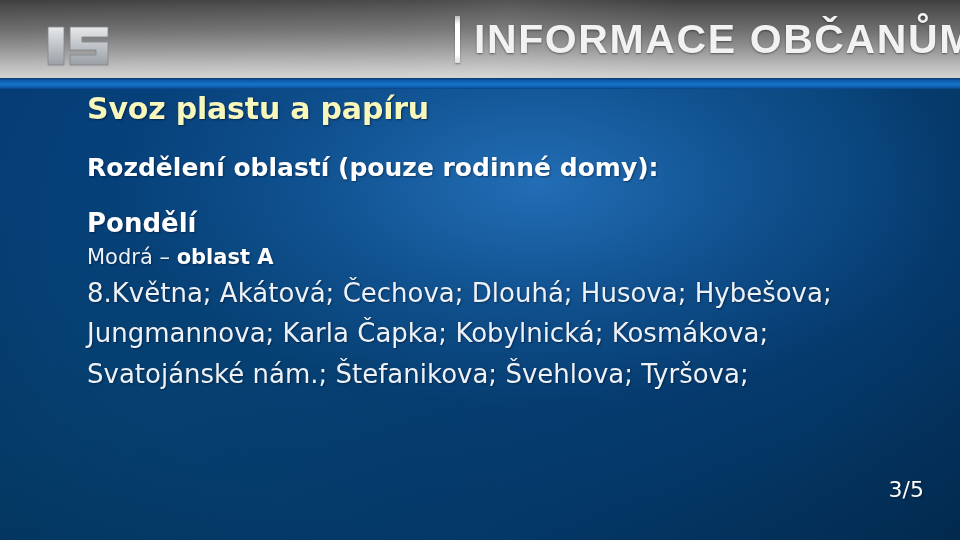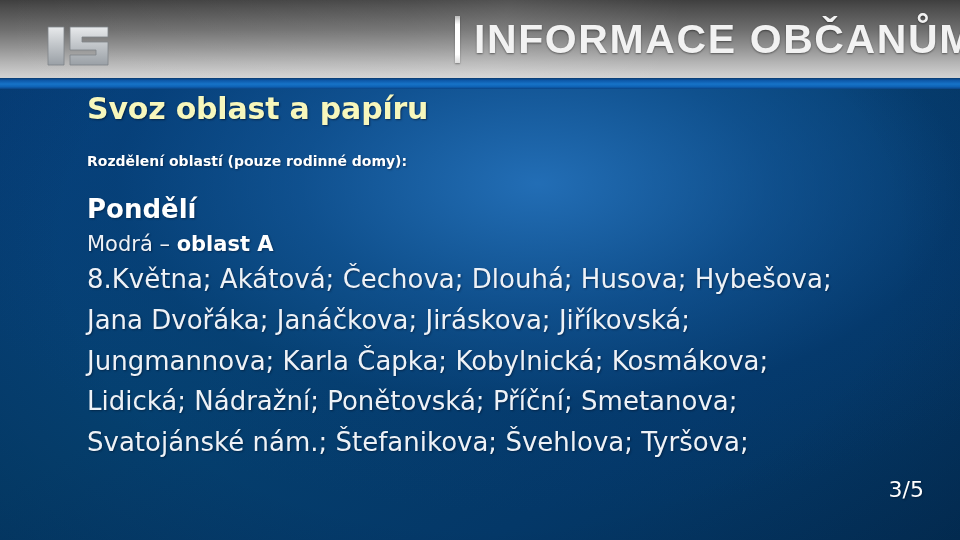--- a/index.html
+++ b/index.html
@@ -127,21 +127,21 @@
     font-size: 30px;
     font-weight: bold;
     color: #f7f7bc;
     text-shadow: 1px 1px 2px rgba(0,10,30,0.55);
     line-height: 1.15;
     margin: 0 0 26px 0;
     letter-spacing: -0.2px;
   }
   .subtitle {
     font-family: "DejaVu Sans", sans-serif;
-    font-size: 14px;
+    font-size: 25px;
     font-weight: bold;
     color: #ffffff;
     text-shadow: 1px 1px 2px rgba(0,10,30,0.45);
     margin: 0 0 22px 0;
     line-height: 1.2;
   }
   .day-heading {
     font-family: "DejaVu Sans", sans-serif;
     font-size: 26px;
     font-weight: bold;
@@ -223,32 +223,30 @@
       <span class="hdr-bar"></span>
       <span class="hdr-title">INFORMACE OBČANŮM</span>
       <span class="hdr-bar"></span>
     </div>
   </div>
 
   <div class="accent-strip"></div>
 
   <div class="content">
 
-    <h1 class="slide-title">Svoz oblast a papíru</h1>
+    <h1 class="slide-title">Svoz plastu a papíru</h1>
 
     <h2 class="subtitle">Rozdělení oblastí (pouze rodinné domy):</h2>
 
     <p class="day-heading">Pondělí</p>
 
     <p class="area-line"><span>Modrá – </span><span class="area-bold">oblast A</span></p>
 
     <ul class="street-list">
       <li>8.Května; Akátová; Čechova; Dlouhá; Husova; Hybešova;</li>
-      <li>Jana Dvořáka; Janáčkova; Jiráskova; Jiříkovská;</li>
       <li>Jungmannova; Karla Čapka; Kobylnická; Kosmákova;</li>
-      <li>Lidická; Nádražní; Ponětovská; Příční; Smetanova;</li>
       <li>Svatojánské nám.; Štefanikova; Švehlova; Tyršova;</li>
     </ul>
   </div>
 
   <div class="page-indicator">3/5</div>
 
 </div>
 
 </body></html>

